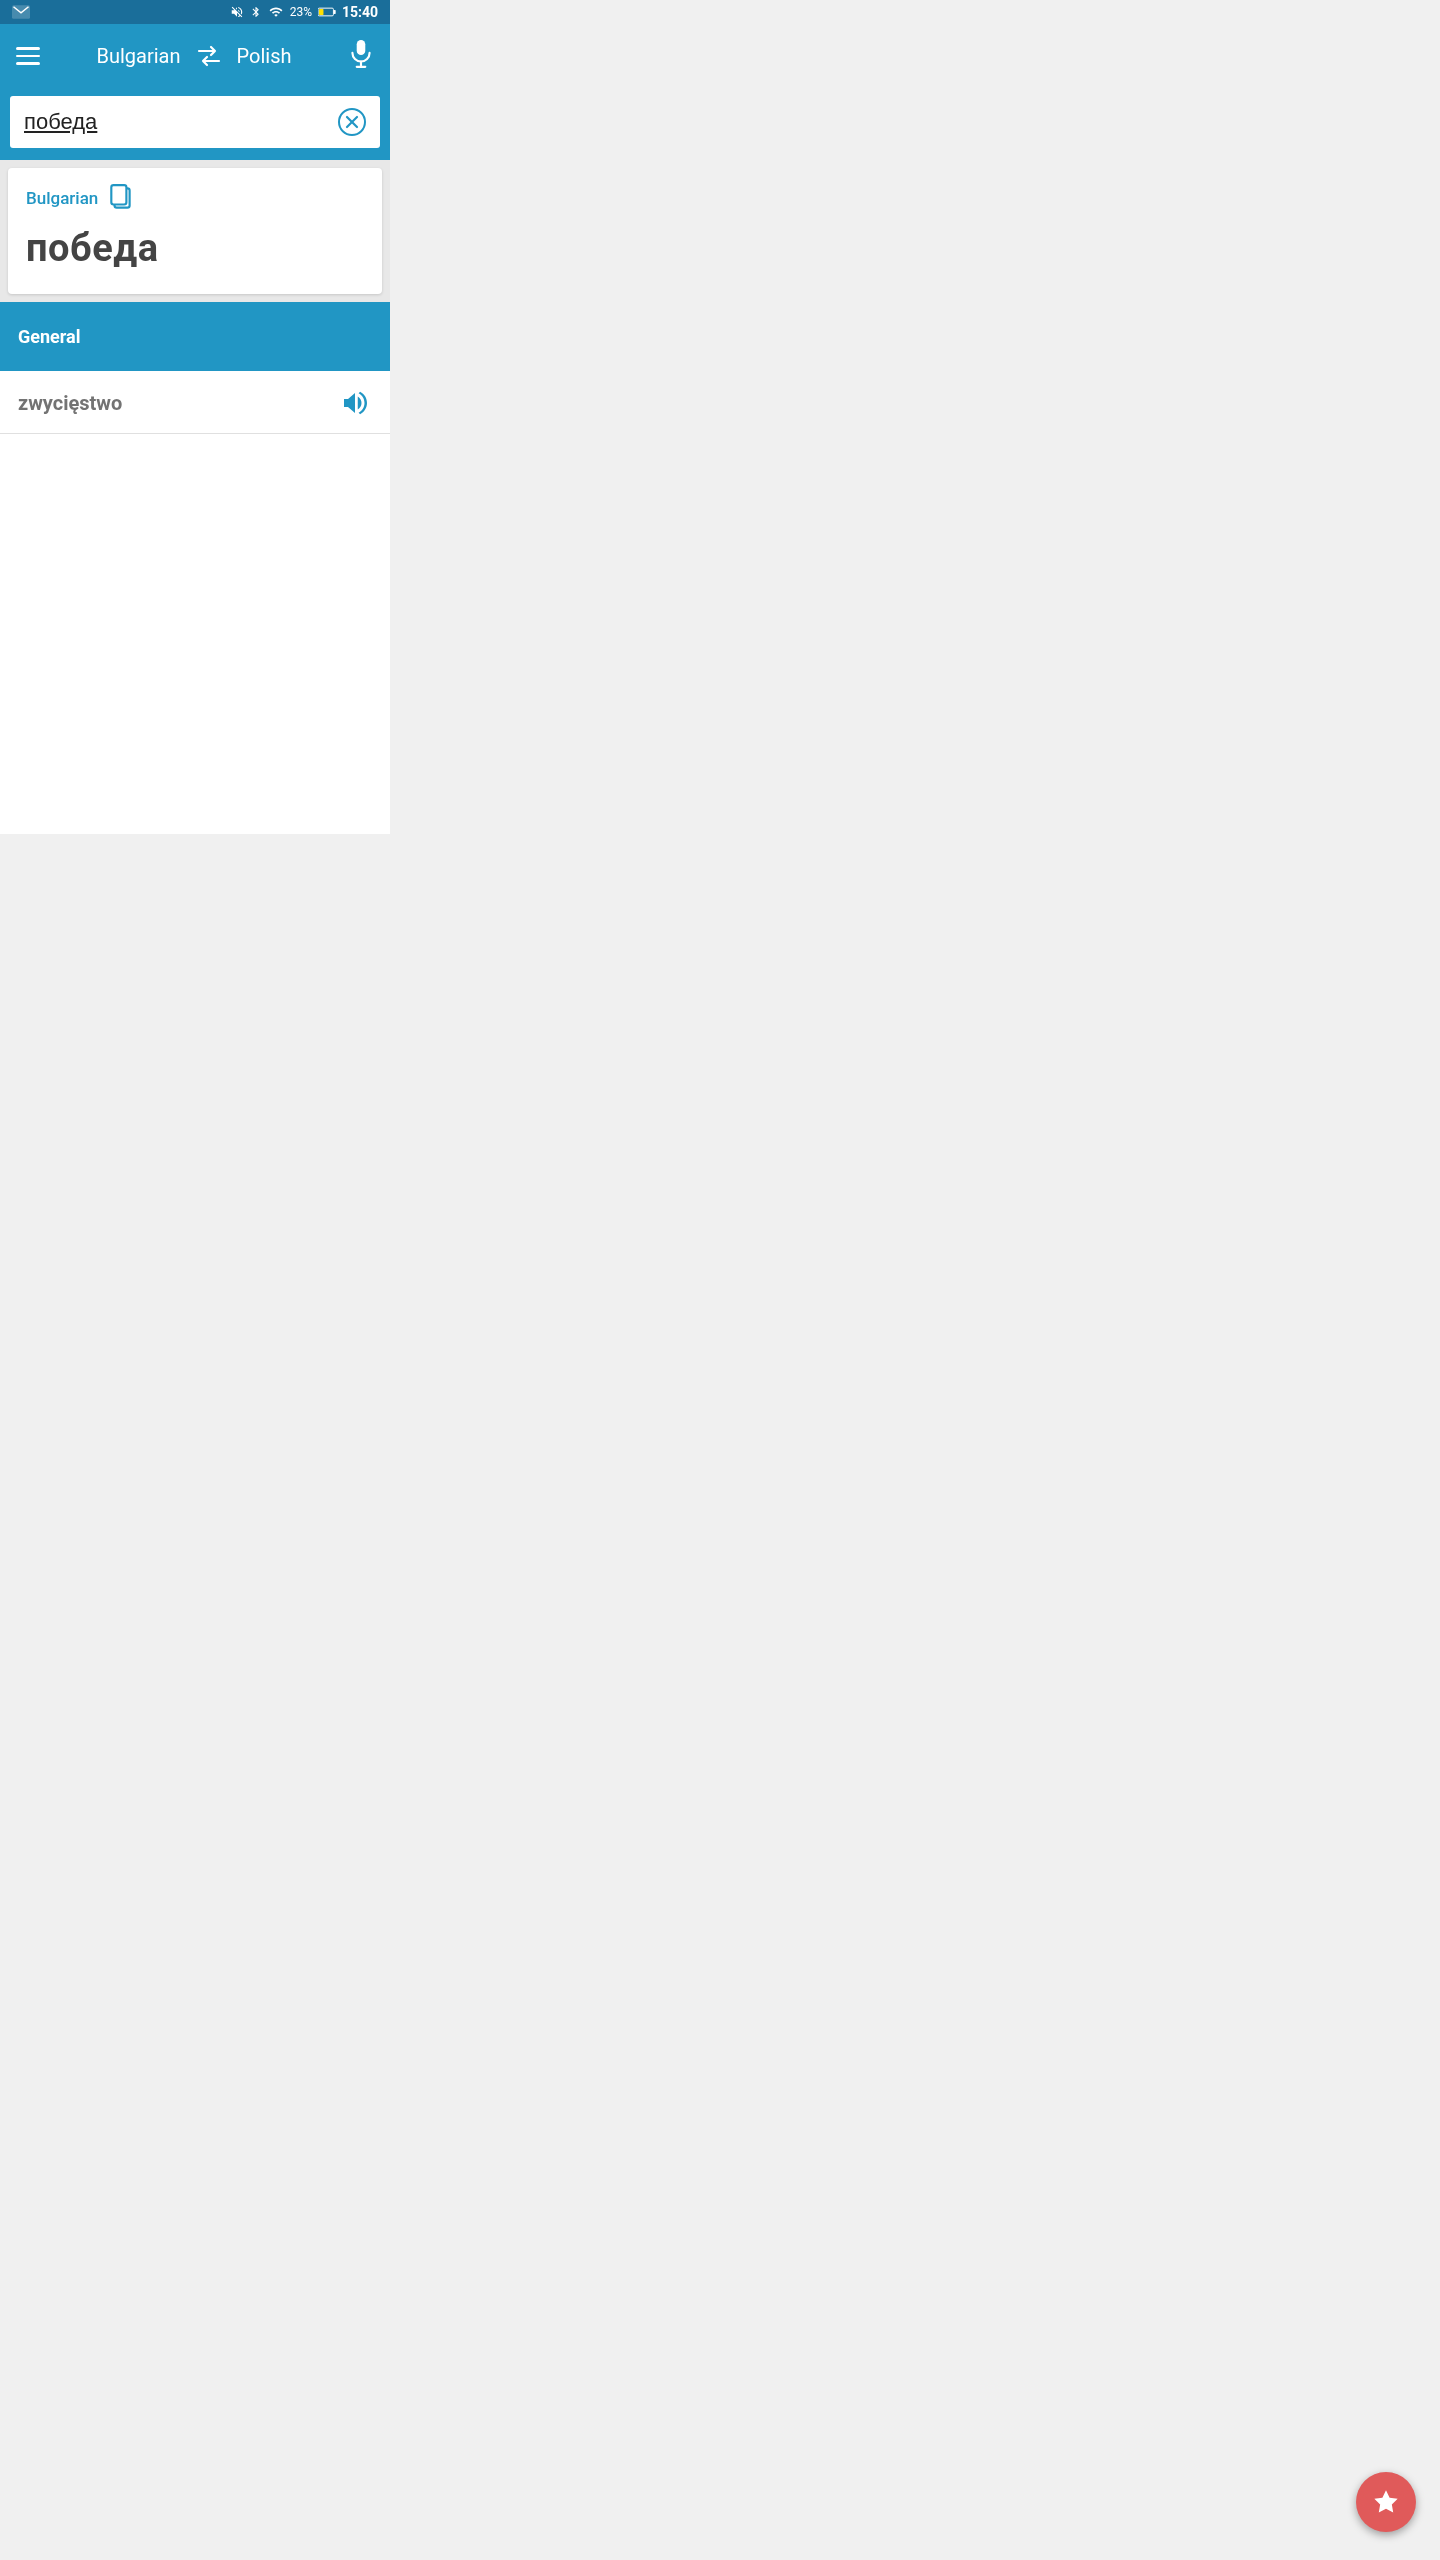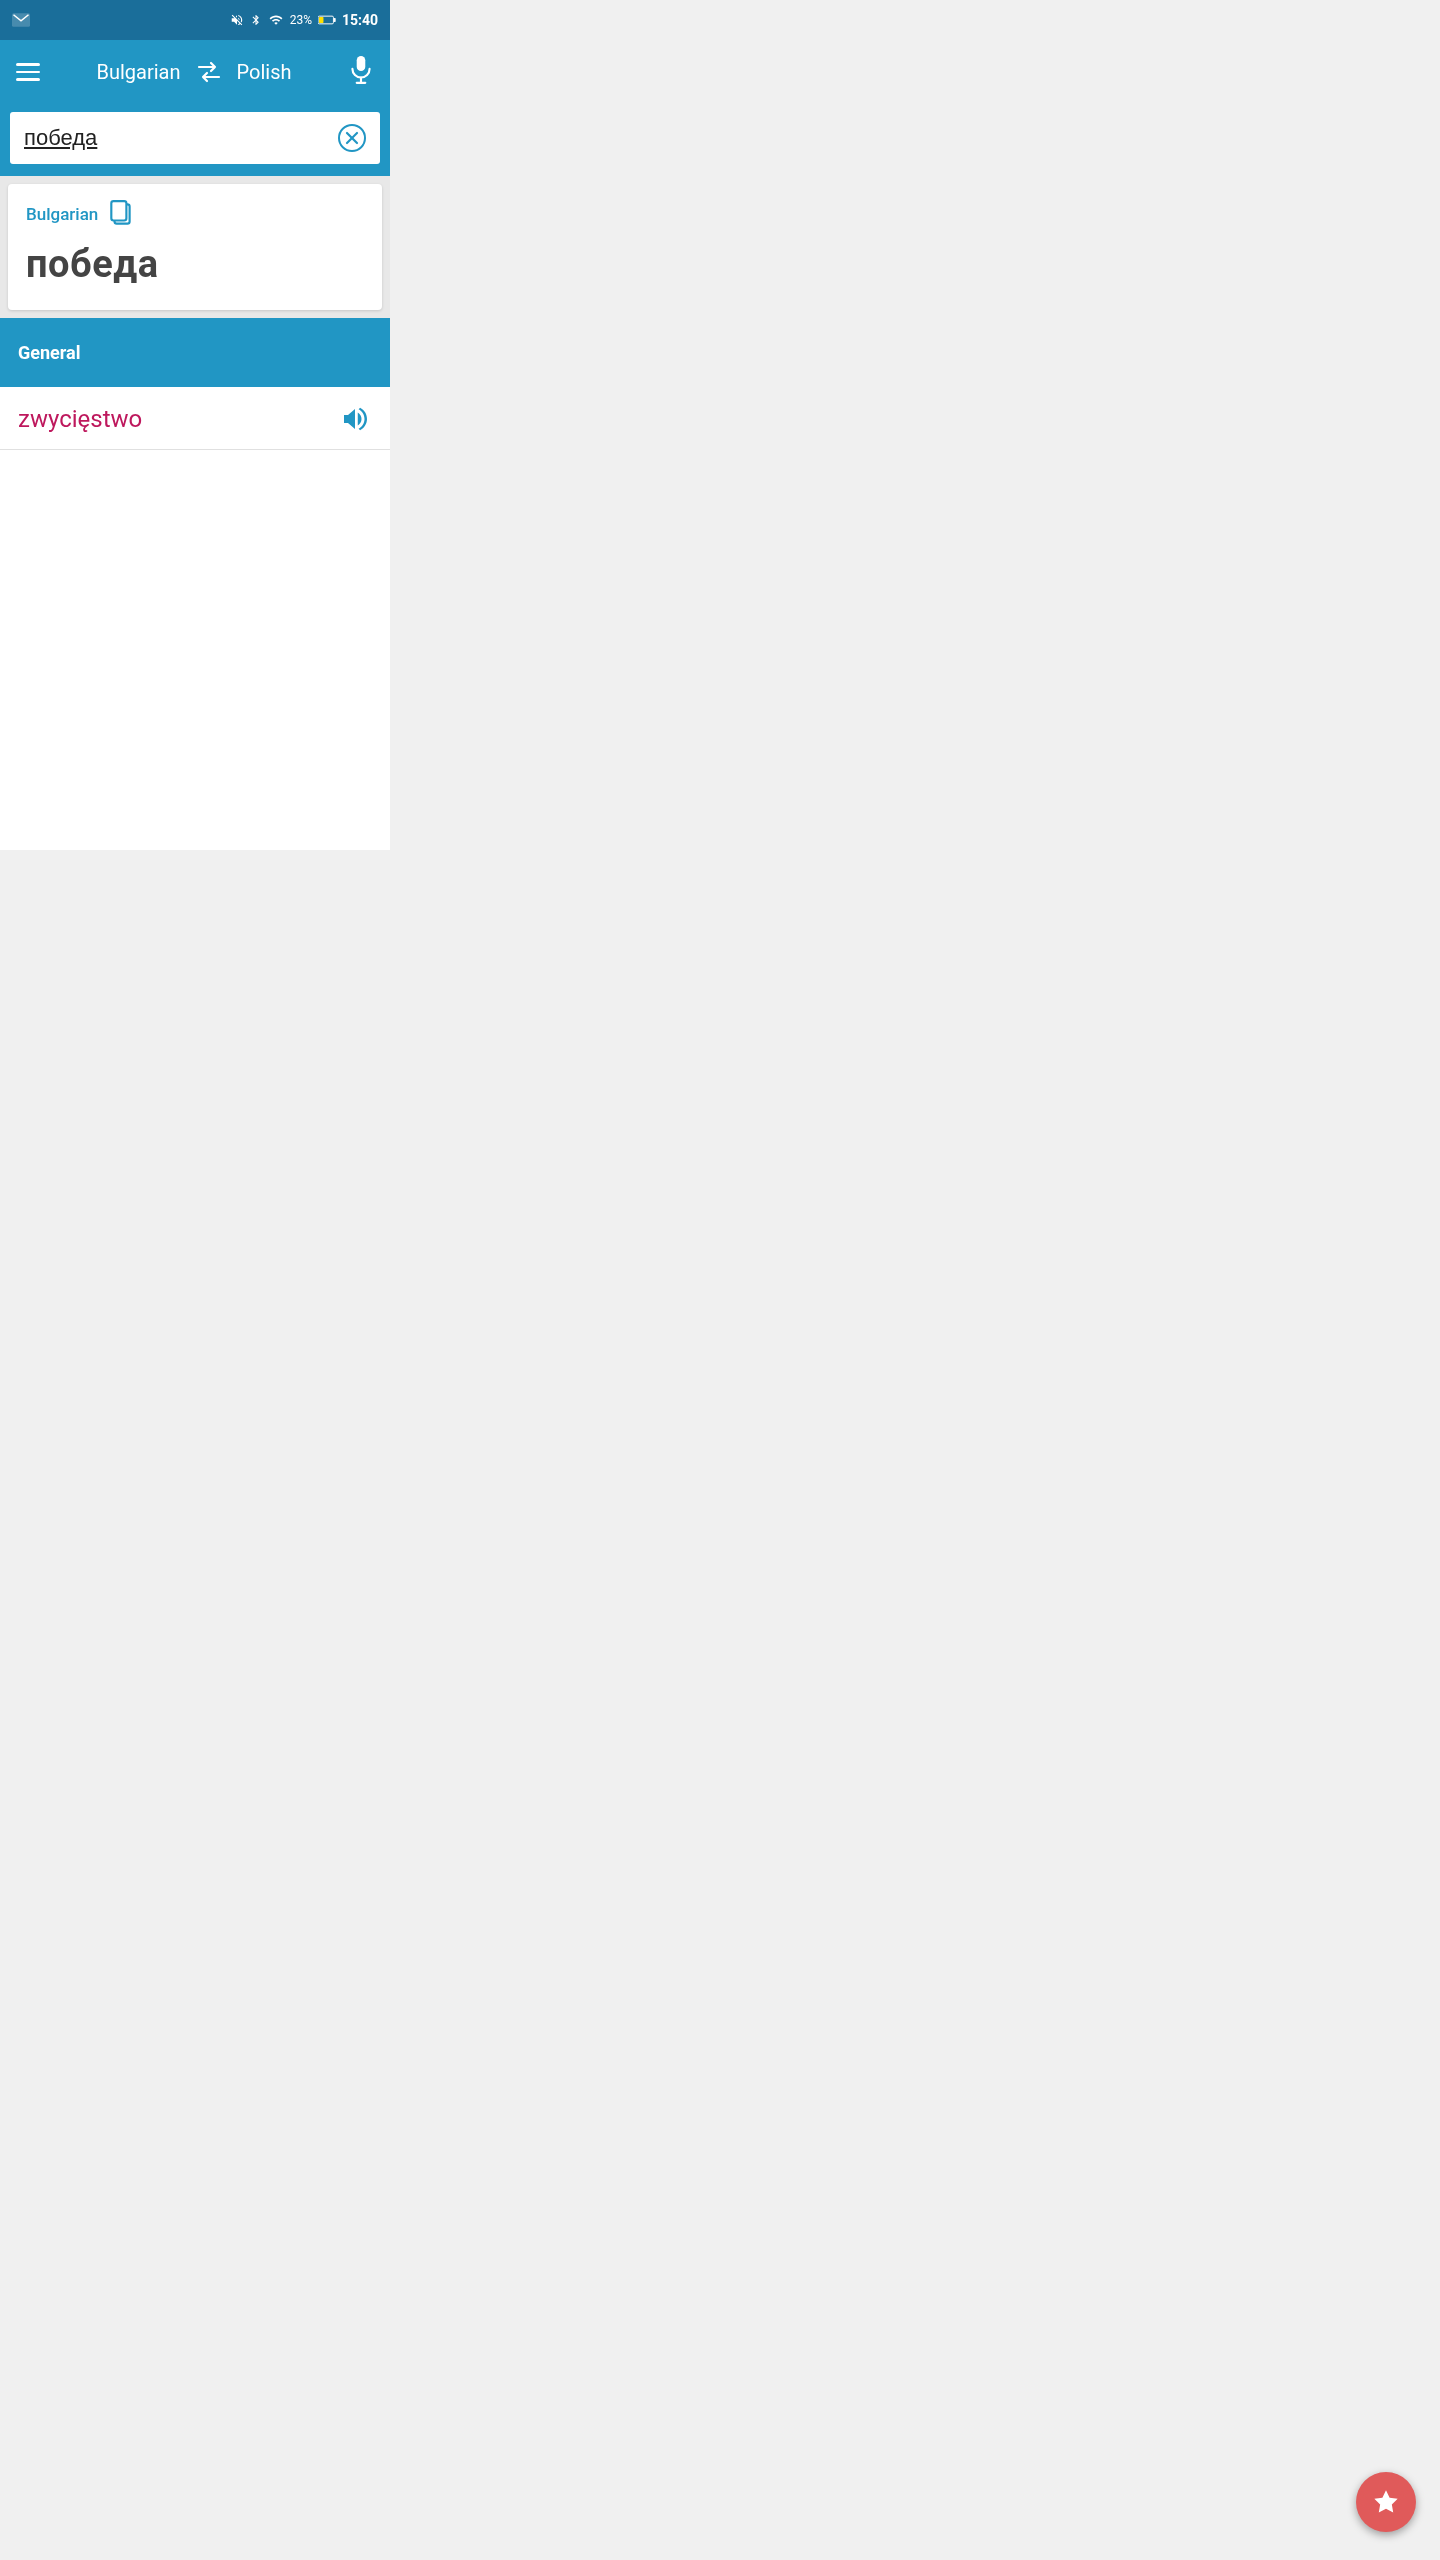--- a/index.html
+++ b/index.html
@@ -14,21 +14,21 @@
       min-height: 695px;
       font-family: 'Roboto', Arial, sans-serif;
       background: #f0f0f0;
       position: relative;
       overflow-x: hidden;
     }
 
     
     .status-bar {
       background: #1a6e9a;
-      height: 40px;
+      height: 24px;
       display: flex;
       align-items: center;
       justify-content: space-between;
       padding: 0 12px;
       color: white;
       font-size: 11px;
     }
 
     .status-bar-left {
       display: flex;
@@ -187,23 +187,23 @@
 
     .result-row {
       display: flex;
       align-items: center;
       justify-content: space-between;
       padding: 18px 18px 16px 18px;
       border-bottom: 1px solid #e0e0e0;
     }
 
     .result-word {
-      font-size: 24px;
-      color: #be185d;
-      font-weight: 400;
+      font-size: 20px;
+      color: #737373;
+      font-weight: 700;
     }
 
     .sound-icon {
       cursor: pointer;
       display: flex;
       align-items: center;
     }
 
     
     .fab {

